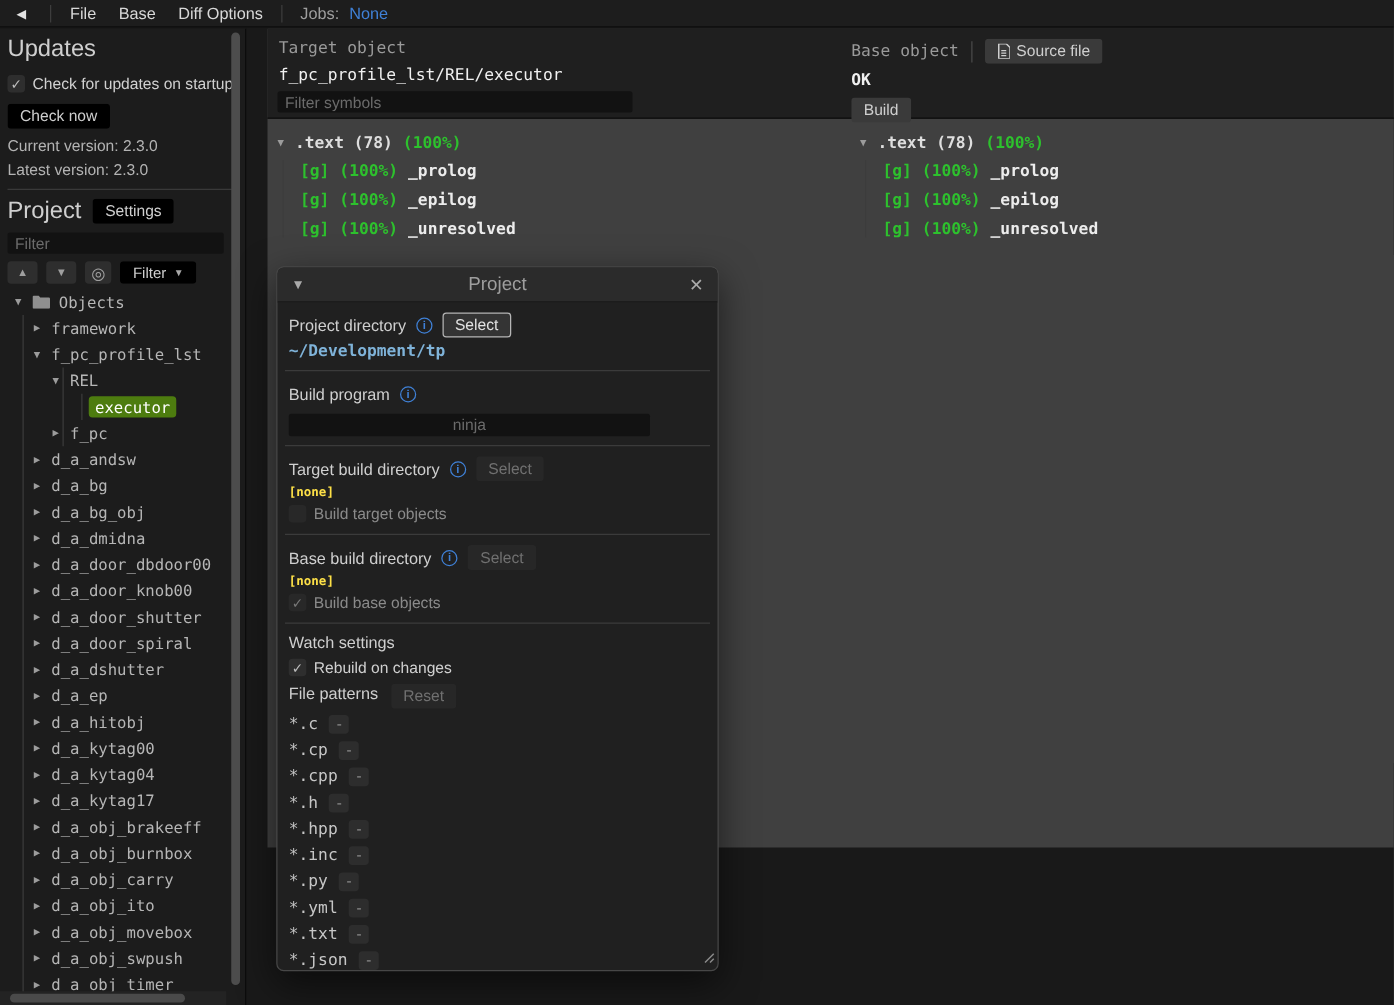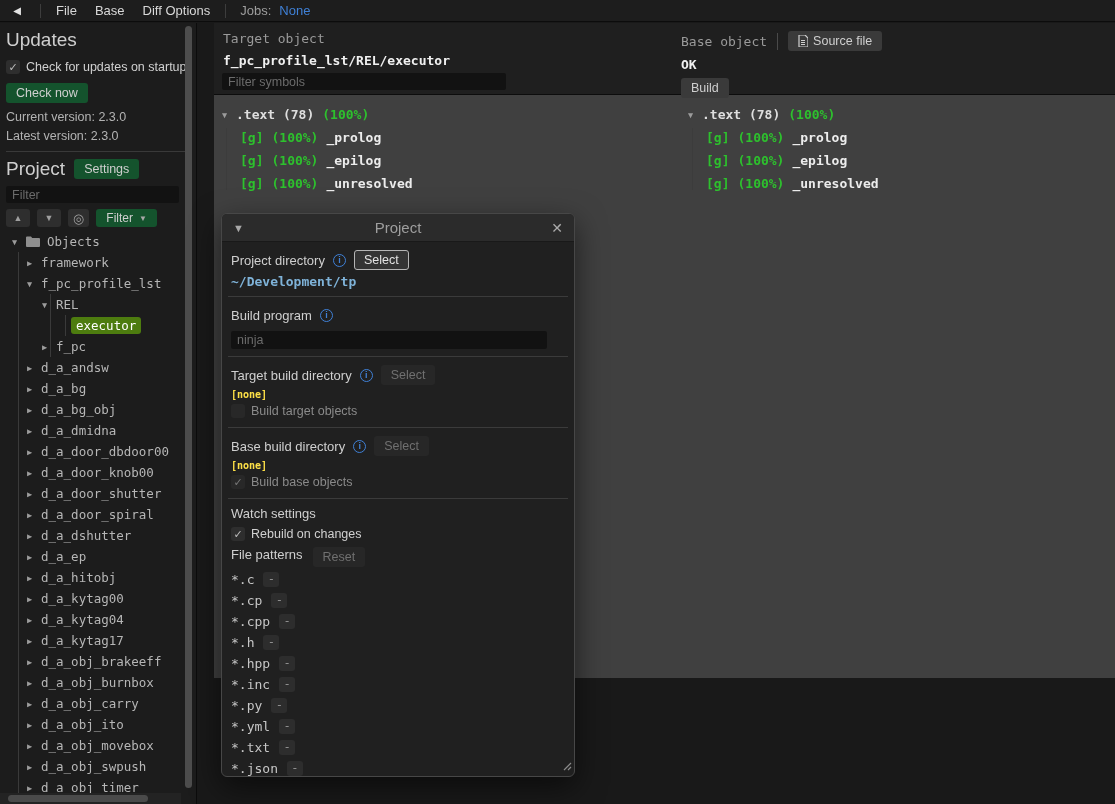--- a/index.html
+++ b/index.html
@@ -27,21 +27,21 @@
     position:absolute; left:0; top:23px; width:197px; height:781px;
     background:#1c1c1c; border-right:1px solid #0c0c0c; overflow:hidden;
   }
   .side-pad { padding:4px 6px 0 6px; }
   .side-h1 { font-size:19px; color:#cfcfcf; font-weight:400; margin:2px 0 7px 0; }
   .cb-row { display:flex; align-items:center; gap:6px; min-height:18px; font-size:12.5px; color:#d0d0d0; }
   .cb { width:14px; height:14px; background:#2e2e2e; border-radius:3px; flex:0 0 auto;
         display:flex; align-items:center; justify-content:center; font-size:11px; color:#bdbdbd; }
   .cb.dim { color:#787878; background:#282828; }
   .cb-label.dim { color:#8a8a8a; }
-  .btn { display:inline-flex; align-items:center; gap:5px; background:#14532d; color:#cfcfcf;
+  .btn { display:inline-flex; align-items:center; gap:5px; background:#000000; color:#cfcfcf;
          border:1px solid transparent; border-radius:3px; padding:2px 9px; font-size:12.5px; cursor:default; white-space:nowrap; }
   .btn.disabled { color:#707070; background:#272727; }
   .btn.lighter { background:#3a3a3a; }
   .btn.focused { background:#343434; border:1px solid #b5b5b5; color:#e2e2e2; }
   .check-now { margin:7px 0 2px 0; }
   .ver { font-size:12.5px; color:#b3b3b3; margin-top:5px; }
   .side-sep { border-top:1px solid #393939; margin:8px 0 6px 0; }
   .proj-head { display:flex; align-items:center; gap:9px; }
   .filter-input, .text-input {
     background:#121212; border:none; outline:none; color:#d8d8d8;
@@ -69,21 +69,21 @@
   .hscroll-track { position:absolute; left:0; bottom:0; width:181px; height:11px; background:#232323; }
   .hscroll-thumb { position:absolute; left:8px; bottom:2px; width:140px; height:7px;
                    background:#4a4a4a; border-radius:3.5px; }
 
   
   .main { position:absolute; left:214px; top:23px; width:917px; height:655px; background:#404040; }
   .main-top { position:absolute; left:0; top:0; width:917px; height:72px;
               background:#1f1f1f; border-bottom:1px solid #0c0c0c; }
   .col-label { font-family:"DejaVu Sans Mono", monospace; font-size:13px; color:#9a9a9a; }
   .target-col { position:absolute; left:9px; top:8px; }
-  .obj-path { font-family:"DejaVu Sans Mono", monospace; font-weight:bold; font-size:13px; color:#f0f0f0; margin-top:7px;text-align:right; }
+  .obj-path { font-family:"DejaVu Sans Mono", monospace; font-weight:normal; font-size:13px; color:#f0f0f0; margin-top:7px;text-align:right; }
   .sym-filter { position:absolute; left:8px; top:50px; width:284px; }
   .base-col { position:absolute; left:467px; top:8px; }
   .base-head { display:flex; align-items:center; gap:10px; }
   .v-sep { width:1px; height:17px; background:#4a4a4a; }
   .ok-text { font-family:"DejaVu Sans Mono", monospace; font-weight:bold; font-size:13px; color:#f0f0f0; margin-top:6px; }
   .build-btn { margin-top:6px; }
   .doc-ico { display:inline-flex; }
 
   .sym-col { position:absolute; top:80px; font-family:"DejaVu Sans Mono", monospace;
              font-weight:bold; font-size:13px; }
@@ -107,21 +107,21 @@
   .dlg-title { flex:1; text-align:center; font-size:15px; color:#9e9e9e; }
   .dlg-close { color:#ababab; font-size:14px; width:20px; text-align:right; }
   .dlg-body { padding:7px 9px 0 9px; font-size:13px; color:#cfcfcf; position:relative; }
   .dlg-row { display:flex; align-items:center; gap:8px; min-height:22px; }
   .info-icon { width:13px; height:13px; border-radius:50%; border:1.5px solid #3f80d6;
                color:#3f80d6; font-size:9px; font-weight:bold; display:inline-flex;
                align-items:center; justify-content:center; flex:0 0 auto; }
   .dlg-sep { border-top:1px solid #3b3b3b; margin:7px -3px; }
   .mono-path { font-family:"DejaVu Sans Mono", monospace; font-weight:bold; font-size:13px;
                color:#7fb3d9; margin:3px 0 2px 0; }
-  .build-input { display:block; width:316px; height:18px; margin:5px 0 2px 0; }
+  .build-input { display:block; width:289px; height:18px; margin:5px 0 2px 0;text-align:center; }
   .none-val { font-family:"DejaVu Sans Mono", monospace; font-weight:bold; font-size:10px;
               color:#fde047; margin:3px 0 2px 0; }
   .watch-title { margin:2px 0 4px 0; }
   .fp-row { display:flex; align-items:flex-start; gap:10px; margin:4px 0 2px 0; }
   .pat-row { display:flex; align-items:center; gap:9px; height:21px;
              font-family:"DejaVu Sans Mono", monospace; font-size:13px; color:#c6c6c6; }
   .sq-btn { width:16px; height:15px; background:#2d2d2d; border-radius:3px; color:#8e8e8e;
             font-size:12px; line-height:13px; display:flex; align-items:center; justify-content:center; }
   .resize-handle { position:absolute; right:2px; bottom:2px; }
 </style>

